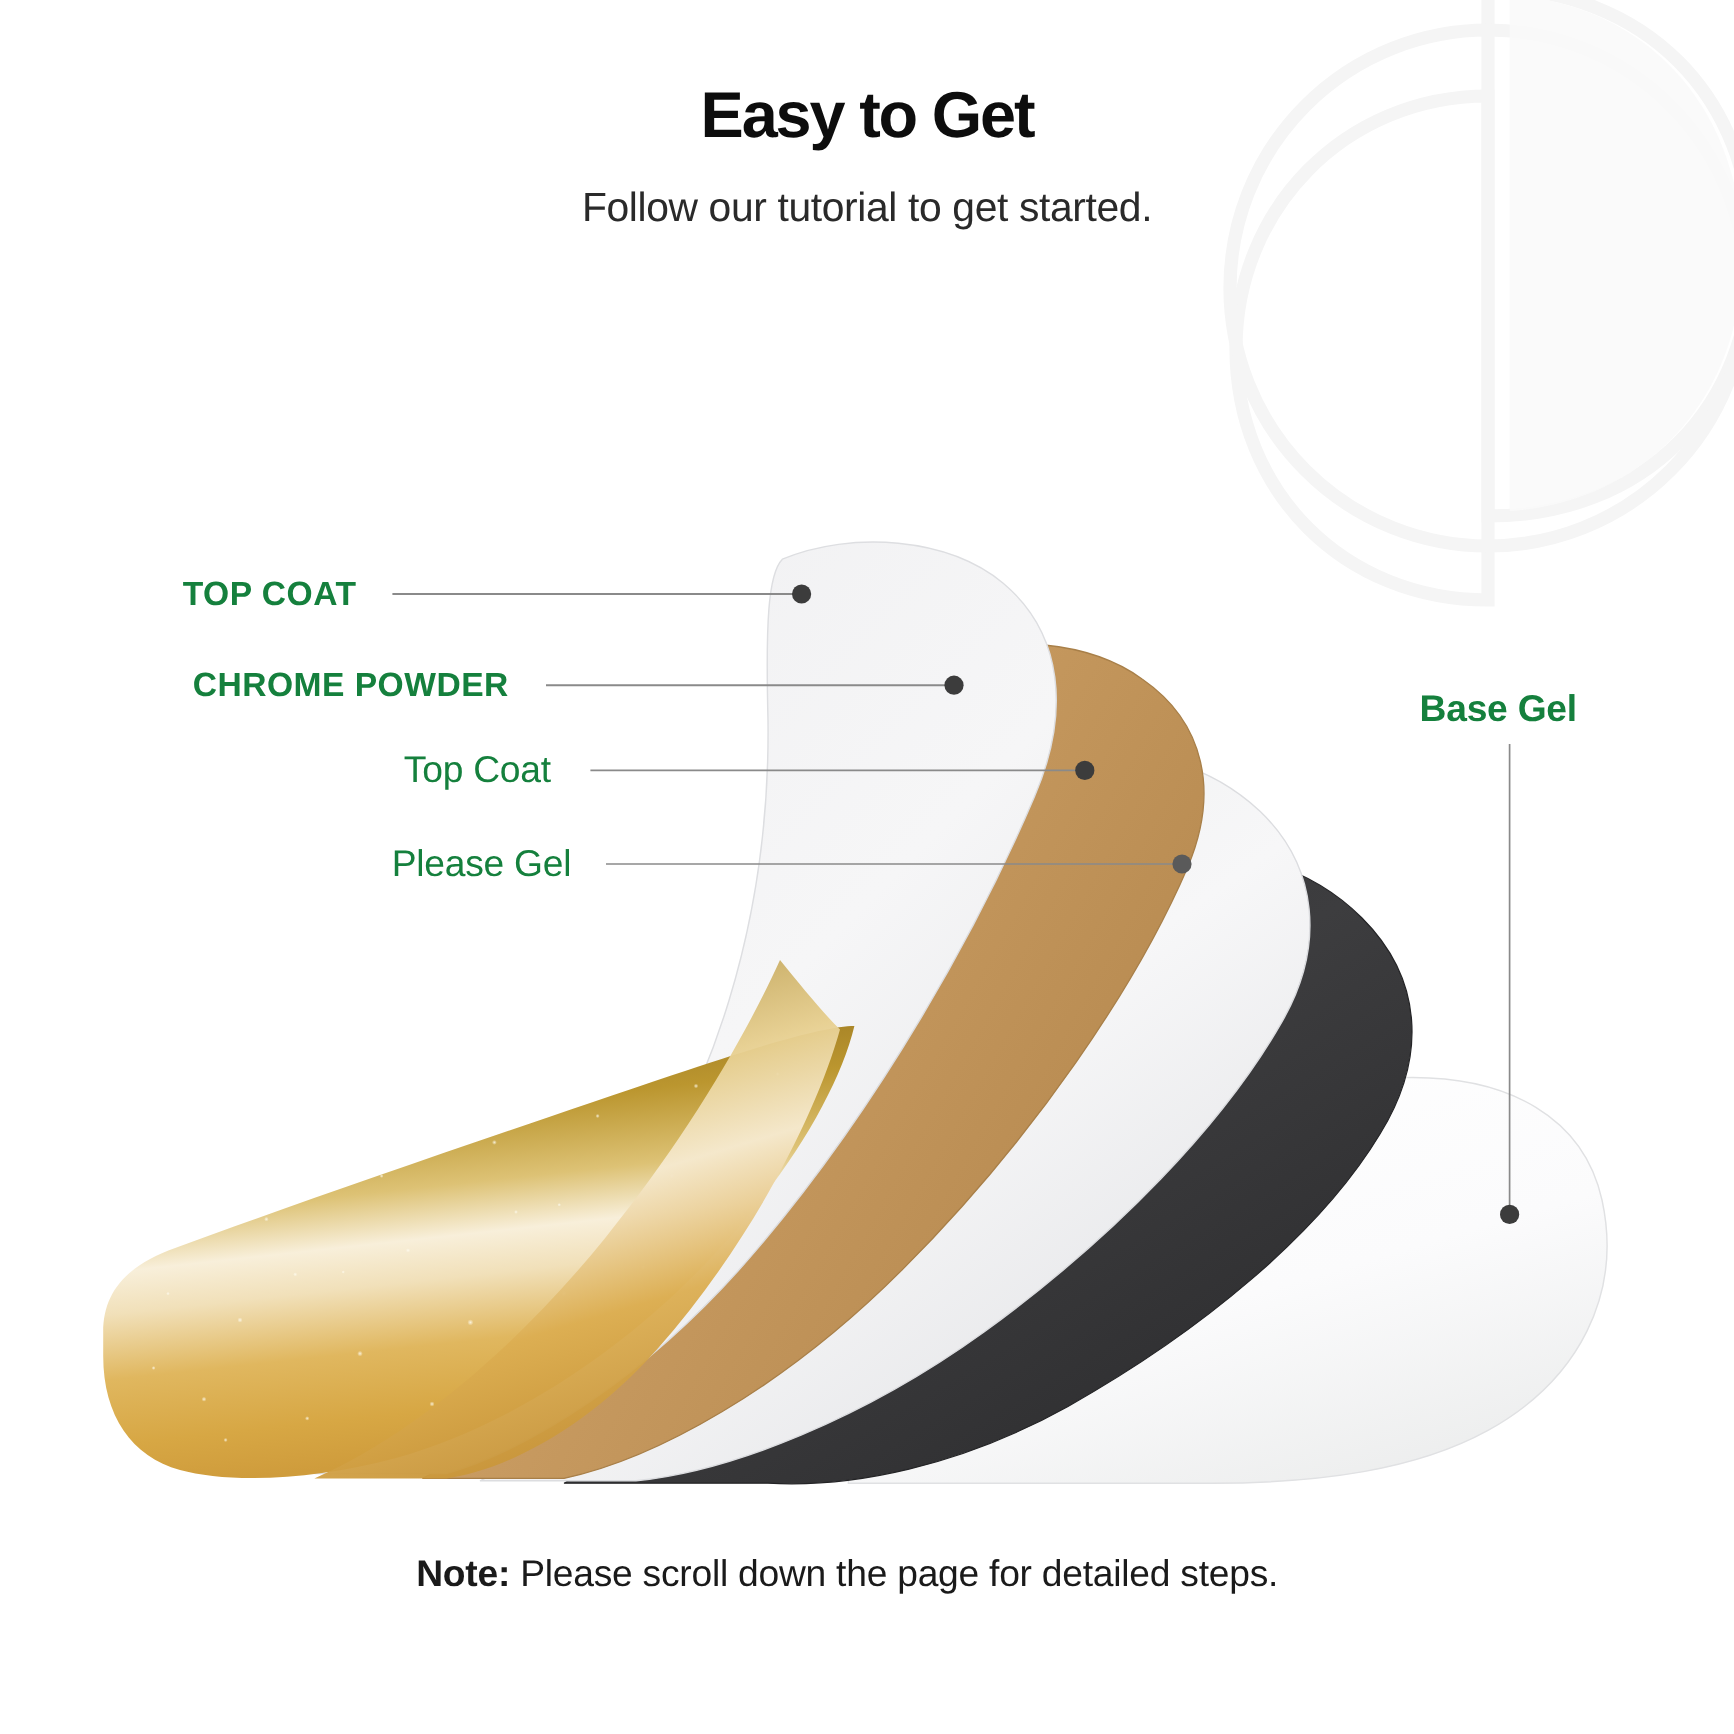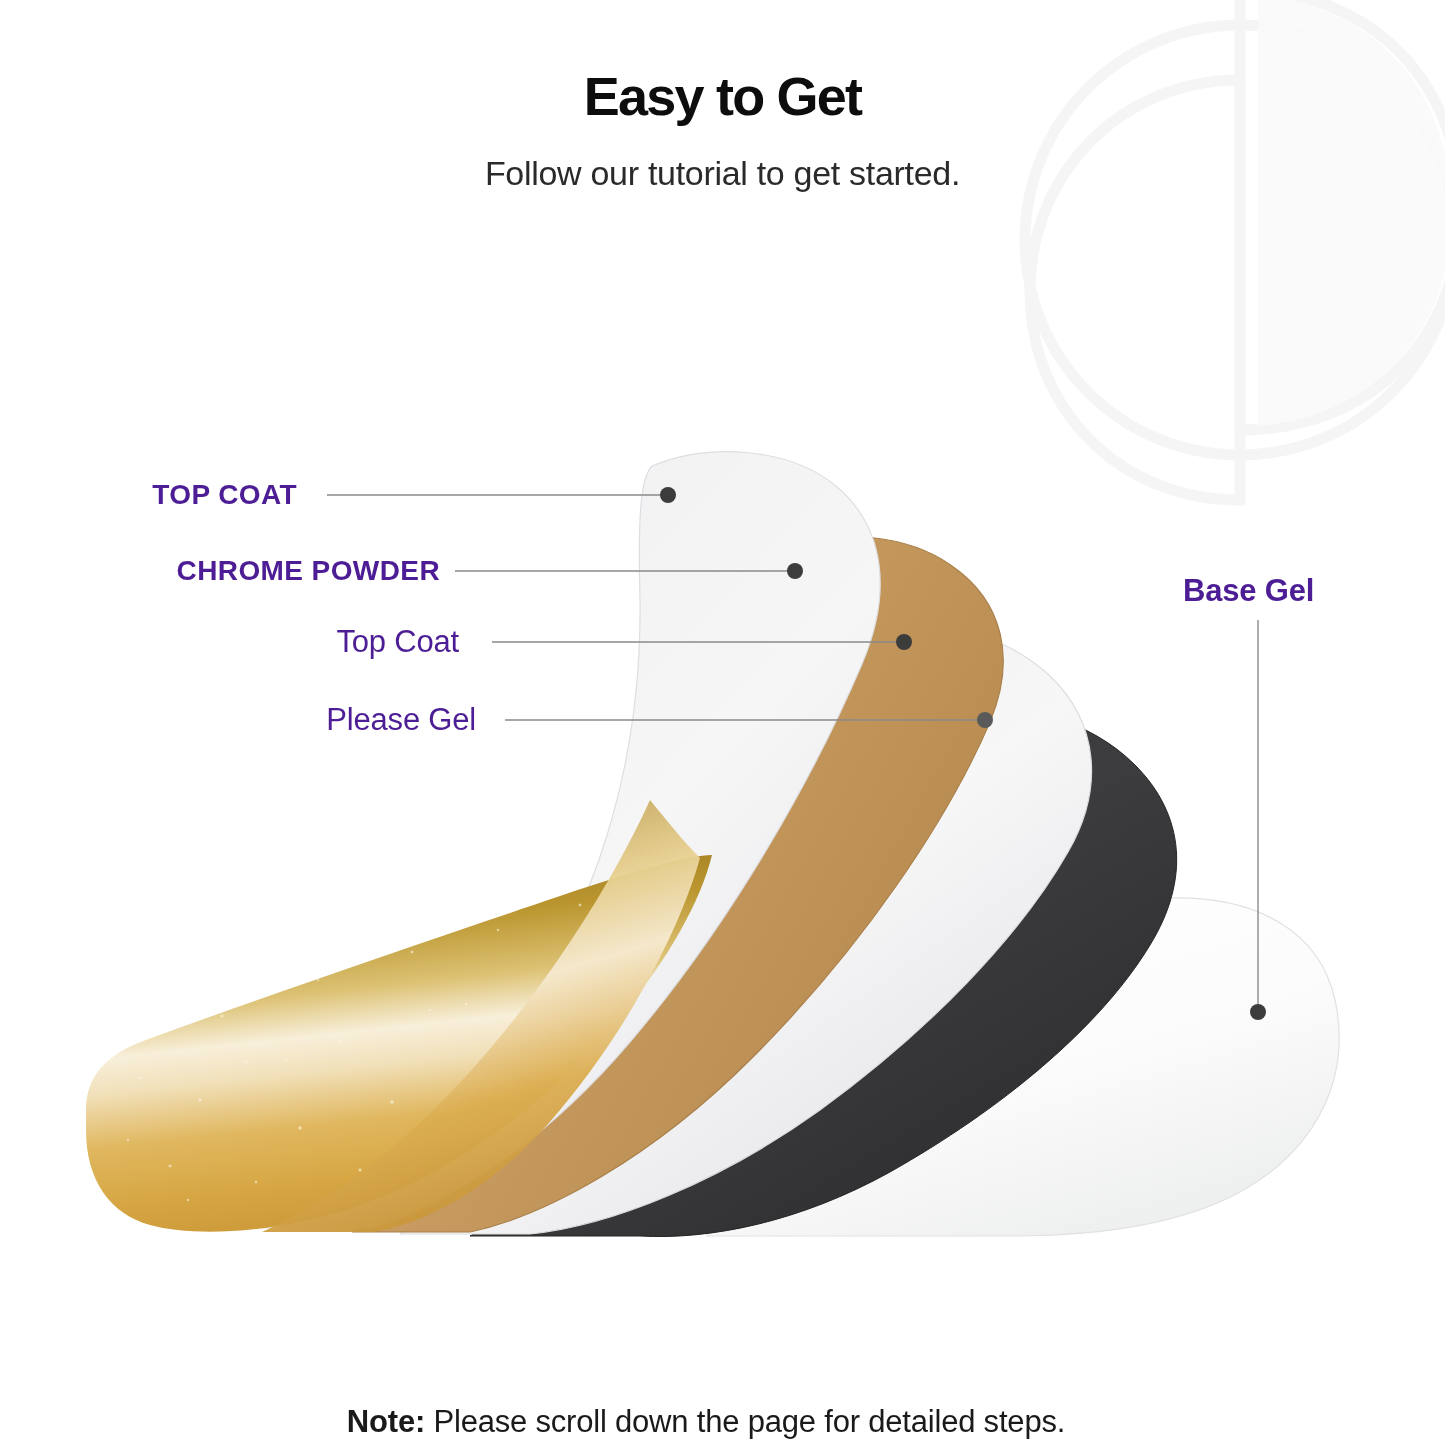--- a/index.html
+++ b/index.html
@@ -57,21 +57,21 @@
     left: 0;
     top: 0;
     width: 1445px;
     height: 1445px;
   }
 
   
   .label {
     position: absolute;
     white-space: nowrap;
-    color: #4c1d95;
+    color: #15803d;
   }
   .label.bold {
     font-weight: 700;
     font-size: 28px;
     letter-spacing: 0.4px;
   }
   .label.regular {
     font-weight: 400;
     font-size: 31px;
     letter-spacing: -0.2px;
@@ -87,21 +87,21 @@
     transform: translate(-100%, -50%);
   }
   .label.lbl-left-align {
     transform: translate(0, -50%);
   }
 
   
   #note {
     position: absolute;
     left: 0;
-    top: 1404px;
+    top: 1294px;
     width: 1412px;
     text-align: center;
     font-size: 31px;
     color: #1a1a1a;
     letter-spacing: -0.2px;
   }
   #note .note-strong {
     font-weight: 700;
   }
   #note .note-body {
@@ -323,21 +323,21 @@
       <line x1="505" y1="720" x2="985" y2="720" stroke="#8a8a8a" stroke-width="1.4"></line>
       <circle cx="985" cy="720" r="8" fill="#5a5a5a"></circle>
 
       <line x1="1258" y1="620" x2="1258" y2="1012" stroke="#8a8a8a" stroke-width="1.4"></line>
       <circle cx="1258" cy="1012" r="8" fill="#3c3c3c"></circle>
     </g>
   </svg>
 
   <div class="label bold lbl-right-align" style="left:297px; top:495px;">TOP COAT</div>
 
-  <div class="label bold lbl-right-align" style="left:440px; top:571px;">CHROME POWDER</div>
+  <div class="label bold lbl-right-align" style="left:424px; top:571px;">CHROME POWDER</div>
 
   <div class="label regular lbl-right-align" style="left:459px; top:642px;">Top Coat</div>
 
   <div class="label regular lbl-right-align" style="left:476px; top:720px;">Please Gel</div>
 
   <div class="label right lbl-left-align" style="left:1183px; top:591px;">Base Gel</div>
 
   <div id="note">
     <span class="note-strong">Note:</span><span class="note-body"> Please scroll down the page for detailed steps.</span>
   </div>

